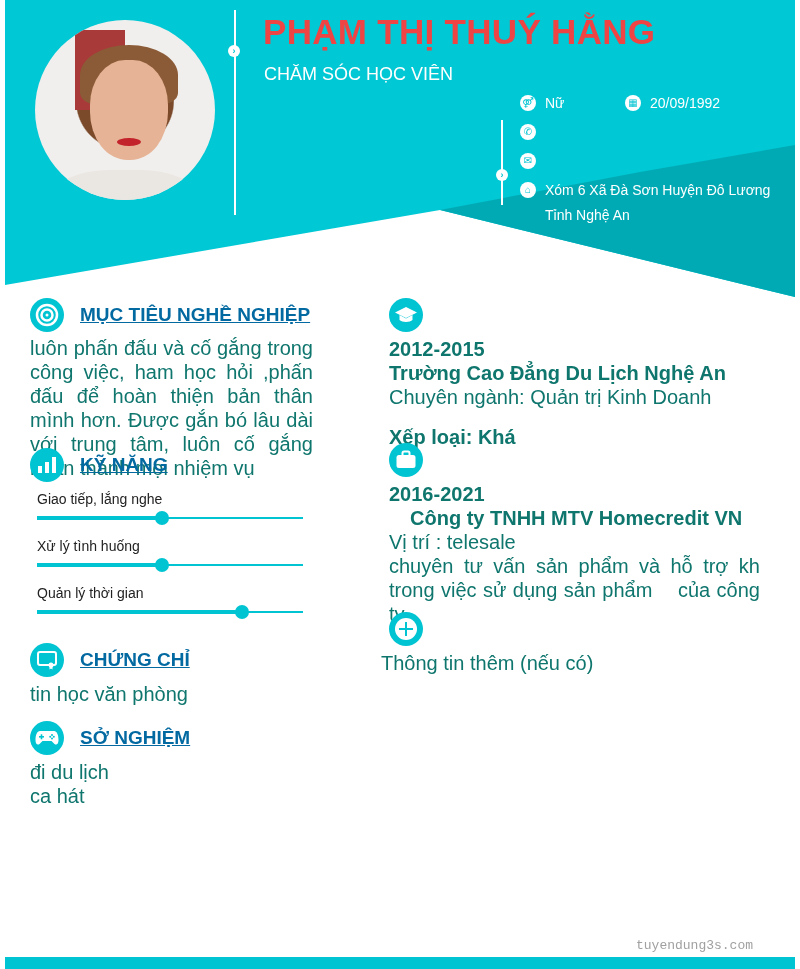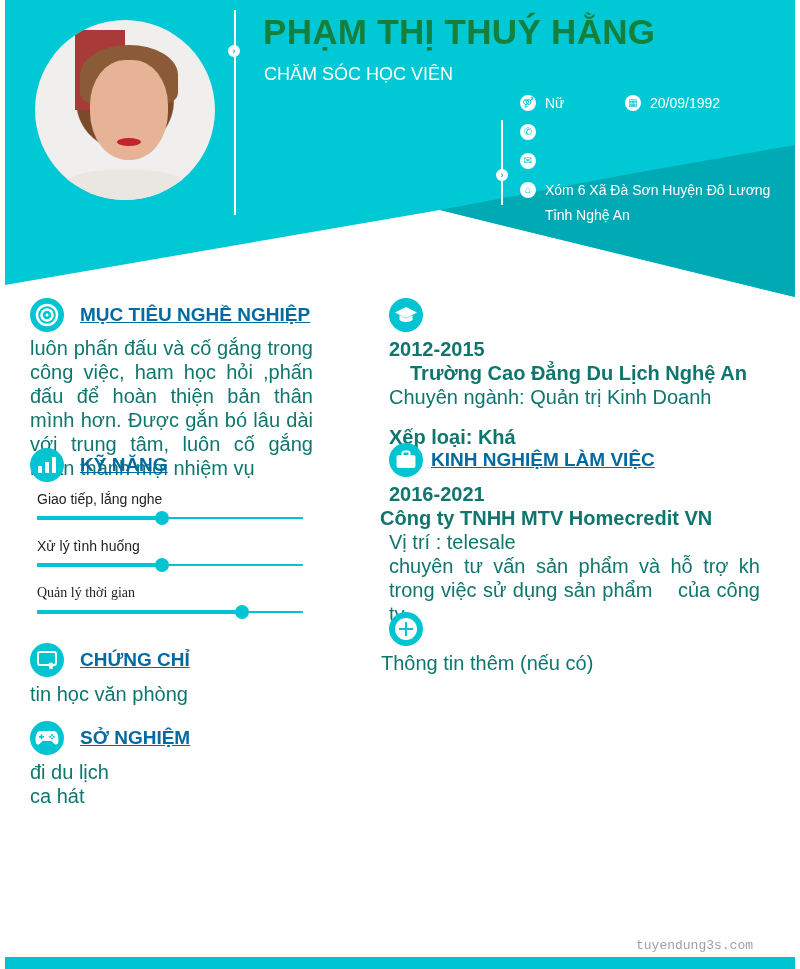--- a/index.html
+++ b/index.html
@@ -20,21 +20,21 @@
   .avatar .hair { position: absolute; left: 45px; top: 25px; width: 98px; height: 60px; border-radius: 50% 50% 20% 20%; background: #8b5a36; }
   .avatar .lips { position: absolute; left: 82px; top: 118px; width: 24px; height: 8px; border-radius: 50%; background: #c3242c; }
   .avatar .shirt { position: absolute; left: 20px; top: 150px; width: 140px; height: 60px; background: #eae6e2; border-radius: 40% 40% 0 0; }
 
   .vline { position: absolute; background: #ffffff; width: 2px; }
   .node {
     position: absolute; width: 12px; height: 12px; border-radius: 50%;
     background: #fff; color: #00c4d2; font-size: 9px; line-height: 12px; text-align: center; font-weight: bold;
   }
   .name {
-    position: absolute; left: 263px; top: 12px; color: #15803d; font-size: 35px; font-weight: bold;
+    position: absolute; left: 263px; top: 12px; color: #ef4444; font-size: 35px; font-weight: bold;
     letter-spacing: 0.3px; white-space: nowrap;
   }
   .role { position: absolute; left: 264px; top: 64px; color: #fff; font-size: 18px; white-space: nowrap; }
   .info { position: absolute; color: #fff; font-size: 14px; white-space: nowrap; display: flex; align-items: center; }
   .info .ic {
     width: 16px; height: 16px; border-radius: 50%; background: #fff; color: #00c4d2;
     font-size: 10px; line-height: 16px; text-align: center; margin-right: 9px; flex: none;
   }
 
   .section-title { position: absolute; display: flex; align-items: center; }
@@ -135,21 +135,21 @@
   <div class="thumb" style="left:47%;"></div>
 </div>
 
 <div class="skill-label" style="top:538px;">Xử lý tình huống</div>
 <div class="slider" style="top:558px;">
   <div class="track"></div>
   <div class="fill" style="width:47%;"></div>
   <div class="thumb" style="left:47%;"></div>
 </div>
 
-<div class="skill-label" style="top:585px;font-family:Liberation Serif, serif;">Quản lý thời gian</div>
+<div class="skill-label" style="top:585px;">Quản lý thời gian</div>
 <div class="slider" style="top:605px;">
   <div class="track"></div>
   <div class="fill" style="width:77%;"></div>
   <div class="thumb" style="left:77%;"></div>
 </div>
 
 <div class="section-title" style="left:30px; top:643px;">
   <span class="sicon">
     <svg width="22" height="20" viewBox="0 0 22 20">
         <rect x="2" y="2" width="18" height="13" rx="2" fill="none" stroke="#fff" stroke-width="2"></rect>
@@ -180,35 +180,34 @@
 
 <div class="section-title" style="left:389px; top:298px;">
   <span class="sicon r">
     <svg width="24" height="18" viewBox="0 0 24 18">
         <polygon points="12,1 23,6.5 12,12 1,6.5" fill="#fff"></polygon>
         <path d="M5.5 9 V14 C8 16.5 16 16.5 18.5 14 V9 L12 12.5 Z" fill="#fff"></path>
       </svg>
   </span>
 </div>
 <div class="txt bold" style="left:389px; top:337px;">2012-2015</div>
-<div class="txt bold" style="left:410px; top:361px;text-align:center;">Trường Cao Đẳng Du Lịch Nghệ An</div>
+<div class="txt bold" style="left:389px; top:361px;text-align:center;">Trường Cao Đẳng Du Lịch Nghệ An</div>
 <div class="txt" style="left:389px; top:385px;">Chuyên ngành: Quản trị Kinh Doanh</div>
 <div class="txt" style="left:389px; top:425px;font-weight:bold;">Xếp loại: Khá</div>
 
 <div class="section-title" style="left:389px; top:443px;">
   <span class="sicon r">
     <svg width="22" height="20" viewBox="0 0 22 20">
         <rect x="1.5" y="5" width="19" height="13" rx="2.5" fill="#fff"></rect>
         <path d="M7.5 5 V3 C7.5 2 8.2 1.5 9 1.5 H13 C13.8 1.5 14.5 2 14.5 3 V5" fill="none" stroke="#fff" stroke-width="2"></path>
       </svg>
   </span>
-  <h2>KINH NGHIỆM LÀM VIỆC</h2>
 </div>
 <div class="txt bold" style="left:389px; top:482px;">2016-2021</div>
-<div class="txt bold" style="left:380px; top:506px;text-align:center;">Công ty TNHH MTV Homecredit VN</div>
+<div class="txt bold" style="left:410px; top:506px;text-align:center;">Công ty TNHH MTV Homecredit VN</div>
 <div class="txt" style="left:389px; top:530px;">Vị trí : telesale</div>
 <div class="txt justify" style="left:389px; top:554px; width:371px; white-space: pre-wrap;">chuyên tư vấn sản phẩm và hỗ trợ kh trong việc sử dụng sản phẩm    của công ty</div>
 
 <div class="section-title" style="left:389px; top:612px;">
   <span class="sicon r">
     <svg width="26" height="26" viewBox="0 0 26 26">
         <circle cx="13" cy="13" r="11" fill="#fff"></circle>
         <rect x="12" y="6" width="2" height="14" fill="#00c4d2"></rect>
         <rect x="6" y="12" width="14" height="2" fill="#00c4d2"></rect>
       </svg>

